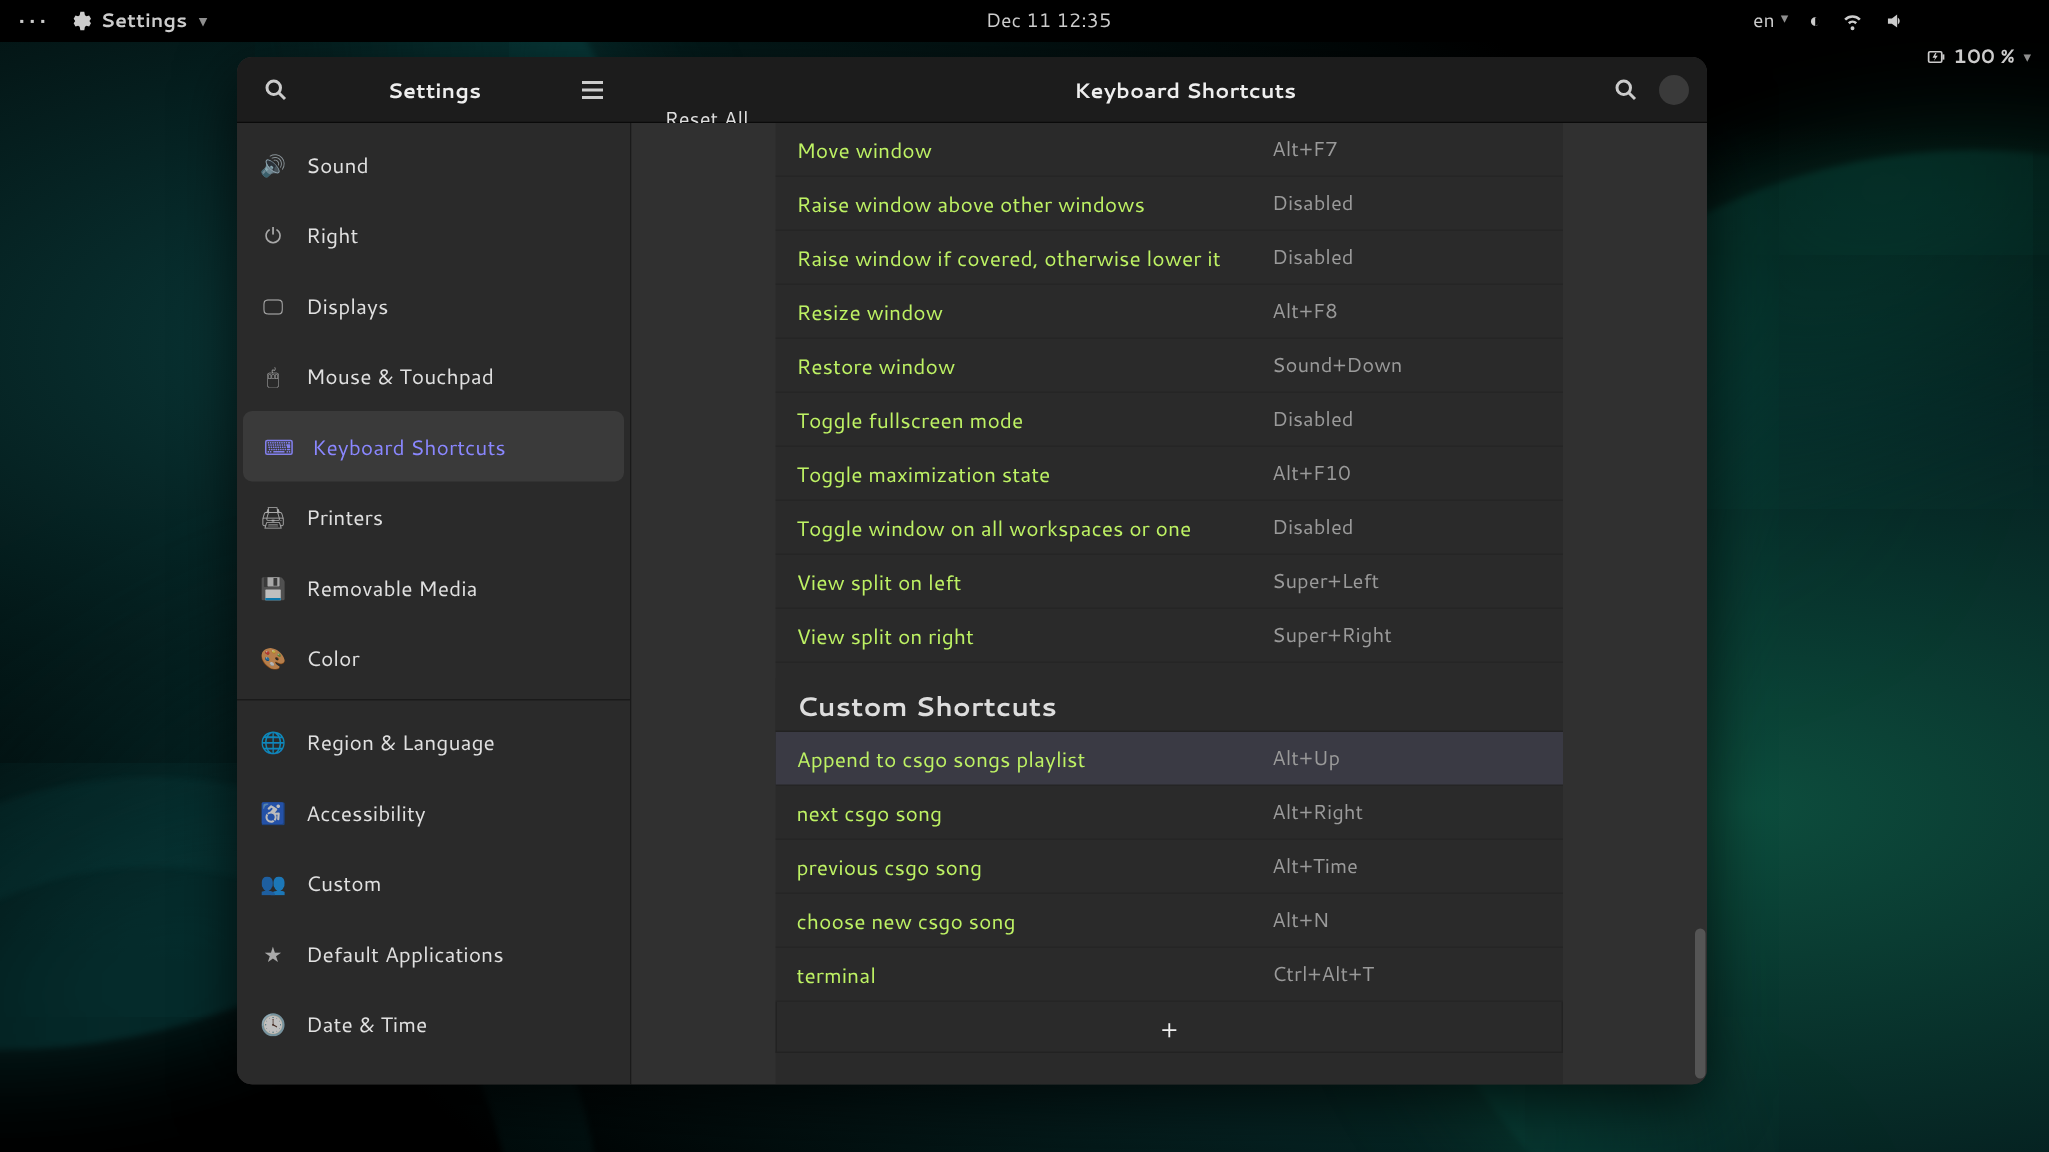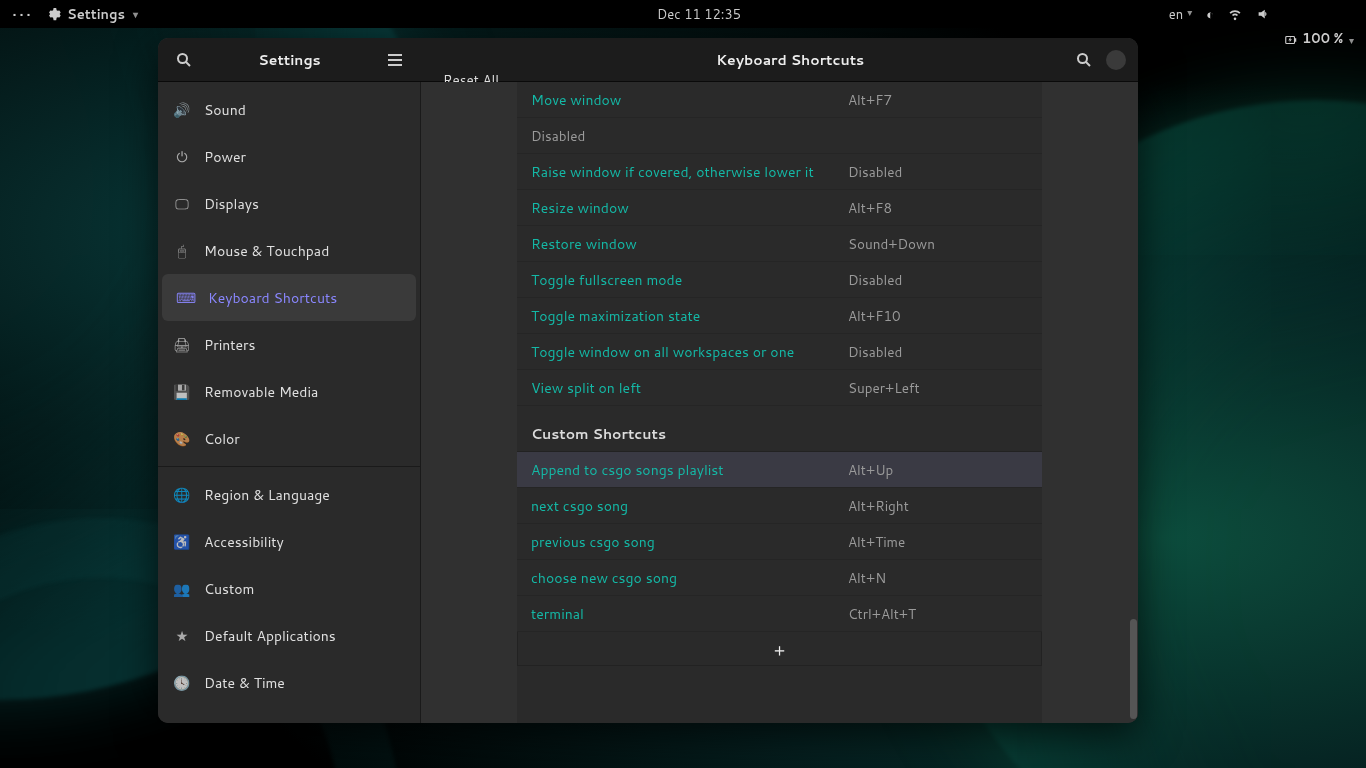--- a/index.html
+++ b/index.html
@@ -68,26 +68,26 @@
 .content { flex:1; background:#303030; overflow:hidden; display:flex; justify-content:center; position:relative; }
 .shortcut-list {
   width:525px; margin-top:0; background:#2a2a2a;
   overflow-y:auto; position:relative;
 }
 .shortcut-scroll { position:relative; }
 .row {
   display:flex; align-items:center; height:36px; padding:0 14px;
   border-bottom:1px solid #252525; font-size:14px; cursor:pointer;
 }
-.row .lbl { flex:1; color:#14b8a6; }
+.row .lbl { flex:1; color:#bef264; }
 .row .accel { color:#9a9a9a; font-size:13.5px; width:180px; }
 .row.selected { background:#3a3a44;gap:48px; }
 .section-head {
   height:36px; display:flex; align-items:center; padding:0 14px;
-  font-weight:bold; font-size:14px; color:#ddd; background:#2a2a2a;
+  font-weight:bold; font-size:18px; color:#ddd; background:#2a2a2a;
   border-bottom:1px solid #222;
 }
 .add-row {
   height:34px; display:flex; align-items:center; justify-content:center;
   font-size:18px; color:#eee; cursor:pointer; background:#2a2a2a;
   border:1px solid #222; border-top:none;
 }
 .scroll-thumb {
   position:absolute; right:1px; bottom:4px; width:7px; height:100px;
   background:#555; border-radius:4px;
@@ -123,21 +123,21 @@
       <span>en</span>
       <span class="chev">▾</span>
     </span>
     <span>◐</span>
     <svg class="glyph" viewBox="0 0 16 16">
         <path d="M8 12a1.5 1.5 0 100 3 1.5 1.5 0 000-3zm-3.5-3a5 5 0 017 0l-1.4 1.4a3 3 0 00-4.2 0L4.5 9zM1.7 6.2a9 9 0 0112.6 0L12.9 7.6a7 7 0 00-9.8 0L1.7 6.2z" fill="#ccc"></path>
       </svg>
     <svg class="glyph" viewBox="0 0 16 16">
         <path d="M3 6v4h3l4 3V3L6 6H3zm9 2a3 3 0 00-1.5-2.6v5.2A3 3 0 0012 8z" fill="#ccc"></path>
       </svg>
-    <span style="display:flex;align-items:flex-end;gap:4px;margin-top:48px;">
+    <span style="display:flex;align-items:center;gap:4px;margin-top:48px;">
       <svg class="glyph" viewBox="0 0 16 16">
           <rect x="2" y="4" width="10" height="8" rx="1" fill="none" stroke="#ccc" stroke-width="1.3"></rect>
           <rect x="12.5" y="6" width="1.5" height="4" fill="#ccc"></rect>
           <path d="M7 5l-2 3.5h2L6 11l3-4H7l1-2z" fill="#ccc"></path>
         </svg>
       <span style="font-weight:bold;">100 %</span>
       <span class="chev">▾</span>
     </span>
   </div>
 </div>
@@ -176,21 +176,21 @@
   </div>
 
   <div class="body">
     <div class="sidebar" id="sidebar">
         <div class="side-item">
           <span class="icn">🔊</span>
           <span>Sound</span>
         </div>
         <div class="side-item">
           <span class="icn">⏻</span>
-          <span>Power</span>
+          <span>Right</span>
         </div>
         <div class="side-item">
           <span class="icn">🖵</span>
           <span>Displays</span>
         </div>
         <div class="side-item">
           <span class="icn">🖱</span>
           <span>Mouse &amp; Touchpad</span>
         </div>
         <div class="side-item selected">
@@ -232,20 +232,21 @@
         </div>
       </div>
     <div class="content">
       <div class="shortcut-list">
         <div class="shortcut-scroll" id="shortcuts">
             <div class="row">
               <span class="lbl">Move window</span>
               <span class="accel">Alt+F7</span>
             </div>
             <div class="row">
+              <span class="lbl">Raise window above other windows</span>
               <span class="accel">Disabled</span>
             </div>
             <div class="row">
               <span class="lbl">Raise window if covered, otherwise lower it</span>
               <span class="accel">Disabled</span>
             </div>
             <div class="row">
               <span class="lbl">Resize window</span>
               <span class="accel">Alt+F8</span>
             </div>
@@ -261,20 +262,24 @@
               <span class="lbl">Toggle maximization state</span>
               <span class="accel">Alt+F10</span>
             </div>
             <div class="row">
               <span class="lbl">Toggle window on all workspaces or one</span>
               <span class="accel">Disabled</span>
             </div>
             <div class="row">
               <span class="lbl">View split on left</span>
               <span class="accel">Super+Left</span>
+            </div>
+            <div class="row">
+              <span class="lbl">View split on right</span>
+              <span class="accel">Super+Right</span>
             </div>
             <div style="height: 10px;"></div>
             <div class="section-head">Custom Shortcuts</div>
             <div class="row selected">
               <span class="lbl">Append to csgo songs playlist</span>
               <span class="accel">Alt+Up</span>
             </div>
             <div class="row">
               <span class="lbl">next csgo song</span>
               <span class="accel">Alt+Right</span>

